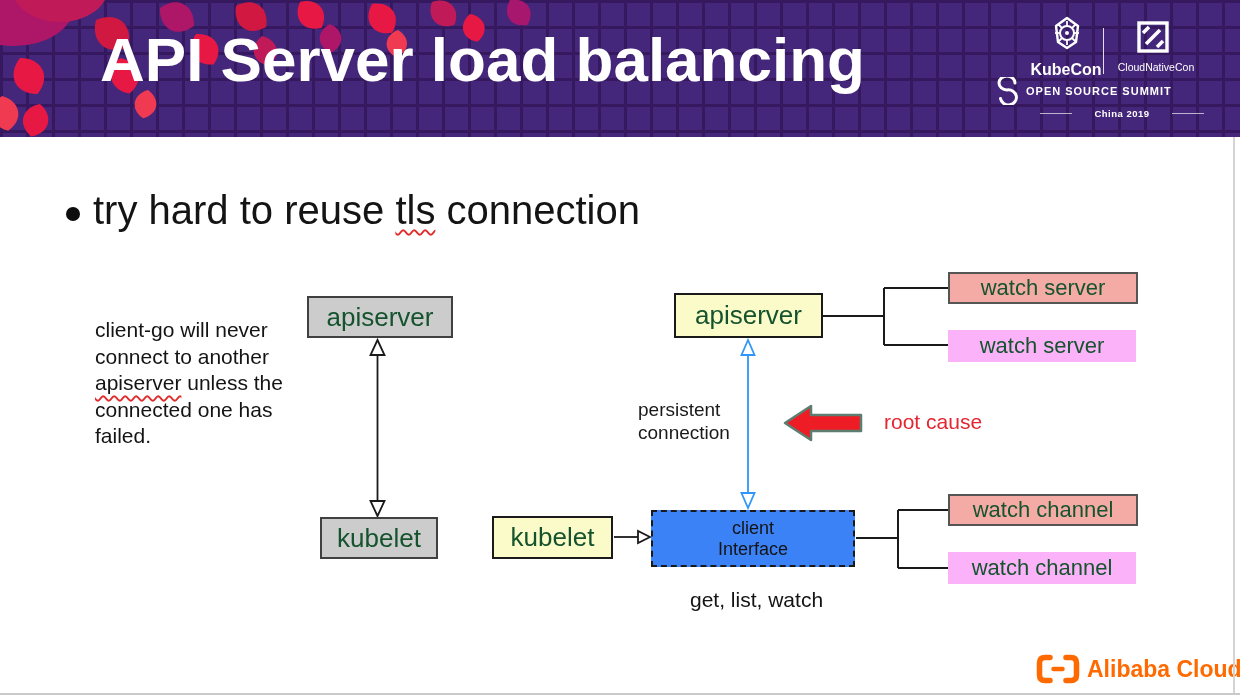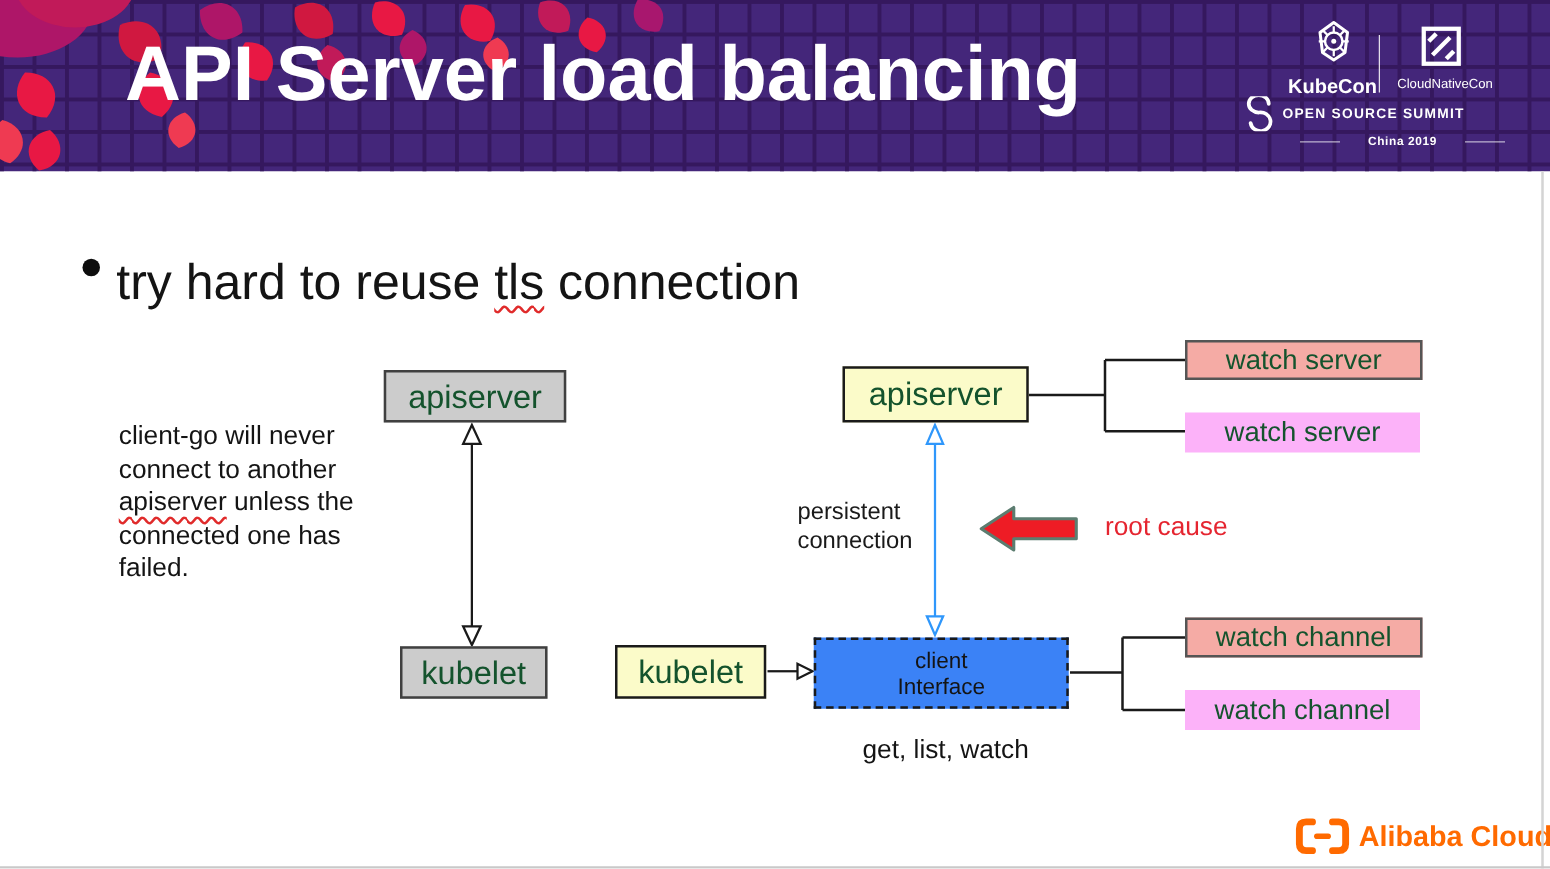--- a/index.html
+++ b/index.html
@@ -26,31 +26,31 @@
   #kubecon-label{position:absolute;left:1030px;top:61px;width:72px;text-align:center;font-size:16px;font-weight:bold;color:#fff;}
   #cnc-label{position:absolute;left:1106px;top:61px;width:100px;text-align:center;font-size:10.5px;font-weight:normal;color:#fff;}
   #summit-row{position:absolute;left:996px;top:77px;display:flex;align-items:center;gap:5px;color:#fff;}
   #summit-label{font-size:11px;font-weight:bold;letter-spacing:1px;}
   #edition-row{position:absolute;left:1040px;top:108px;width:164px;display:flex;align-items:center;gap:22px;color:#fff;}
   .edition-line{flex:1;height:1px;background:rgba(255,255,255,.65);}
   #edition-label{font-size:9.5px;font-weight:bold;letter-spacing:.5px;white-space:nowrap;}
 
   
   #bullet-dot{position:absolute;left:66px;top:207px;width:14px;height:14px;border-radius:50%;background:#0d0d0d;}
-  #bullet-text{position:absolute;left:93px;top:204px;font-size:40px;color:#141414;white-space:nowrap;}
+  #bullet-text{position:absolute;left:93px;top:188px;font-size:40px;color:#141414;white-space:nowrap;}
   .squiggle{
     text-decoration-line:underline;
     text-decoration-style:wavy;
     text-decoration-color:#E02B2B;
     text-decoration-thickness:1.5px;
     text-underline-offset:5px;
   }
 
   
-  #note{position:absolute;left:95px;top:336px;width:208px;font-size:21px;line-height:26.5px;color:#141414;}
+  #note{position:absolute;left:95px;top:317px;width:208px;font-size:21px;line-height:26.5px;color:#141414;}
 
   
   .dbox{position:absolute;box-sizing:border-box;display:flex;align-items:center;justify-content:center;color:#14532d;}
   .gray{background:#CCCCCC;border:2px solid #404040;font-size:26px;}
   .yellow{background:#FBFBC9;border:2px solid #1a1a1a;font-size:26px;}
   .salmon{background:#F5ABA5;border:2px solid #555555;font-size:22px;}
   .violet{background:#FCB2F9;border:none;font-size:22px;}
   #gray-apiserver{left:307px;top:296px;width:146px;height:42px;}
   #gray-kubelet{left:320px;top:517px;width:118px;height:42px;}
   #yellow-apiserver{left:674px;top:293px;width:149px;height:45px;}

